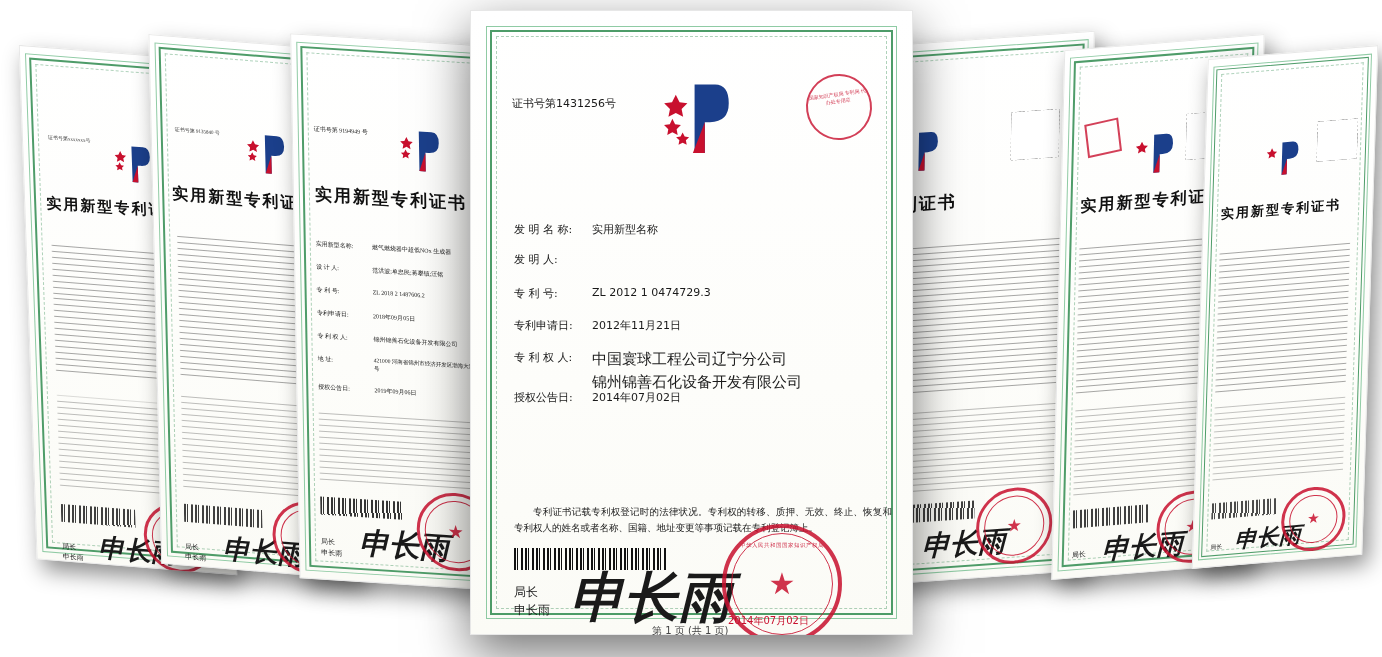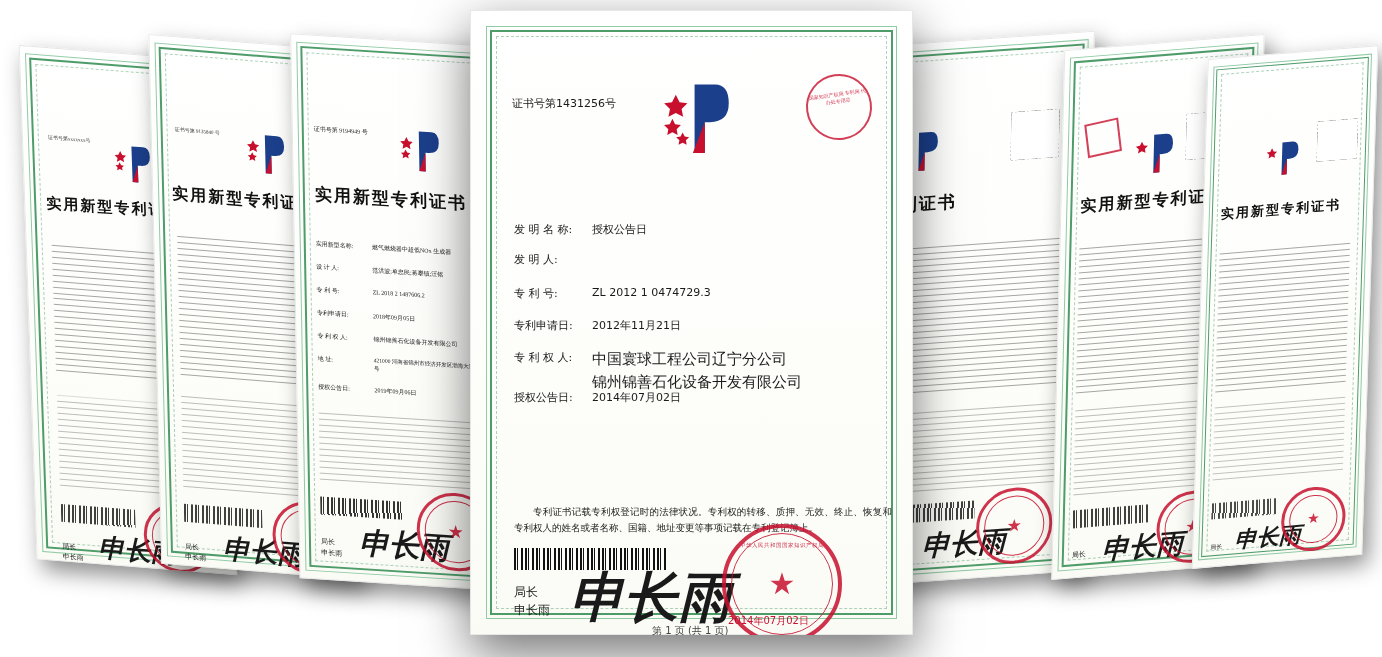--- a/index.html
+++ b/index.html
@@ -337,21 +337,21 @@
       </div>
 
       <div class="seal-sq" style="left:322px; top:50px; width:66px; height:66px; border-radius:50%;">
         <div style="font-size:5px; margin-top:14px; line-height:1.3;">国家知识产权局
 专利局
 代办处专用章</div>
       </div>
 
 
       <div class="t" style="left:30px; top:198px; font-size:11px; font-family:'DejaVu Sans',sans-serif;">发 明 名 称:</div>
-      <div class="t" style="left:108px; top:198px; font-size:11px; font-family:'DejaVu Sans',sans-serif;">授权公告日</div>
+      <div class="t" style="left:108px; top:198px; font-size:11px; font-family:'DejaVu Sans',sans-serif;">实用新型名称</div>
 
       <div class="t" style="left:30px; top:228px; font-size:11px; font-family:'DejaVu Sans',sans-serif;">发 明 人:</div>
 
       <div class="t" style="left:30px; top:262px; font-size:11px; font-family:'DejaVu Sans',sans-serif;">专 利 号:</div>
       <div class="t" style="left:108px; top:262px; font-size:11px; font-family:'DejaVu Sans',sans-serif;">ZL 2012 1 0474729.3</div>
 
       <div class="t" style="left:30px; top:294px; font-size:11px; font-family:'DejaVu Sans',sans-serif;">专利申请日:</div>
       <div class="t" style="left:108px; top:294px; font-size:11px; font-family:'DejaVu Sans',sans-serif;">2012年11月21日</div>
 
       <div class="t" style="left:30px; top:326px; font-size:11px; font-family:'DejaVu Sans',sans-serif;">专 利 权 人:</div>

